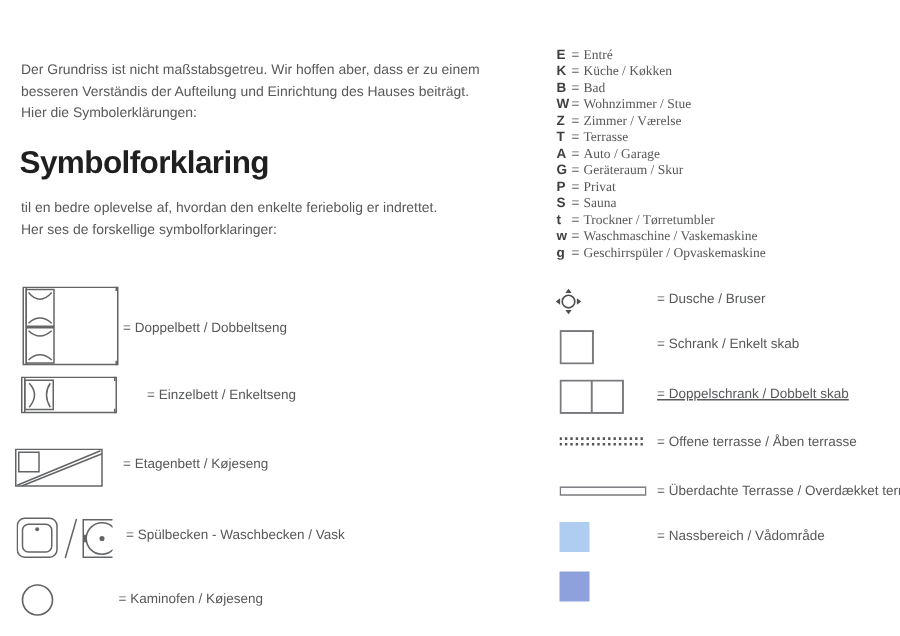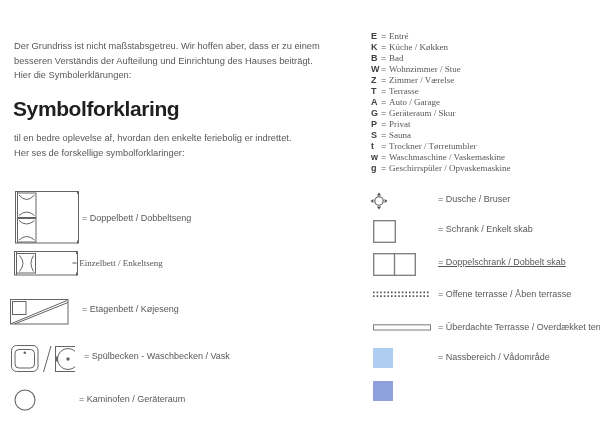--- a/index.html
+++ b/index.html
@@ -98,21 +98,21 @@
     <svg width="66" height="25" viewBox="0 0 66 25" fill="none" stroke="#636466" stroke-width="1">
       <rect x="1.5" y="0.5" width="63" height="23.5"></rect>
       <line x1="3.5" y1="0.5" x2="3.5" y2="24"></line>
       <rect x="3.5" y="2.5" width="19" height="19.5"></rect>
       <path d="M6.5,4.5 Q13.5,12 6.5,20.5"></path>
       <path d="M20.5,4.5 Q15.5,12 20.5,20.5"></path>
       <line x1="63.5" y1="0" x2="63.5" y2="3"></line>
       <line x1="63.5" y1="21.5" x2="63.5" y2="24.5"></line>
     </svg>
   </div>
-  <div class="legend-label" style="left:72px; top:257px;font-family:Liberation Serif, serif;">= Einzelbett / Enkeltseng</div>
+  <div class="legend-label" style="left:98px; top:257px;">= Einzelbett / Enkeltseng</div>
 
   <div class="icon-abs" style="left:10px; top:299px;">
     <svg width="59" height="26" viewBox="0 0 59 26" fill="none" stroke="#636466" stroke-width="1">
       <rect x="0.5" y="0.5" width="57.5" height="24.5"></rect>
       <rect x="2.5" y="2.5" width="13.5" height="13"></rect>
       <path d="M1.5,24.5 L57,1.5"></path>
       <path d="M4.5,25 L58,3.5"></path>
     </svg>
   </div>
   <div class="legend-label" style="left:82px; top:303px;">= Etagenbett / Køjeseng</div>
@@ -134,21 +134,21 @@
       </g>
     </svg>
   </div>
   <div class="legend-label" style="left:84px; top:350px;">= Spülbecken - Waschbecken / Vask</div>
 
   <div class="icon-abs" style="left:14px; top:389px;">
     <svg width="22" height="22" viewBox="0 0 22 22" fill="none" stroke="#636466" stroke-width="1.1">
       <circle cx="11" cy="11" r="10"></circle>
     </svg>
   </div>
-  <div class="legend-label" style="left:79px; top:393px;">= Kaminofen / Geräteraum</div>
+  <div class="legend-label" style="left:79px; top:393px;">= Kaminofen / Køjeseng</div>
 
   <div class="icon-abs" style="left:370px; top:192px;">
     <svg width="18" height="18" viewBox="0 0 18 18">
       <circle cx="9" cy="9" r="4.2" fill="none" stroke="#4d4e50" stroke-width="1.1"></circle>
       <path d="M9,0.5 L6.9,3.4 L11.1,3.4 Z" fill="#4d4e50"></path>
       <path d="M9,17.5 L6.9,14.6 L11.1,14.6 Z" fill="#4d4e50"></path>
       <path d="M0.5,9 L3.4,6.9 L3.4,11.1 Z" fill="#4d4e50"></path>
       <path d="M17.5,9 L14.6,6.9 L14.6,11.1 Z" fill="#4d4e50"></path>
     </svg>
   </div>

